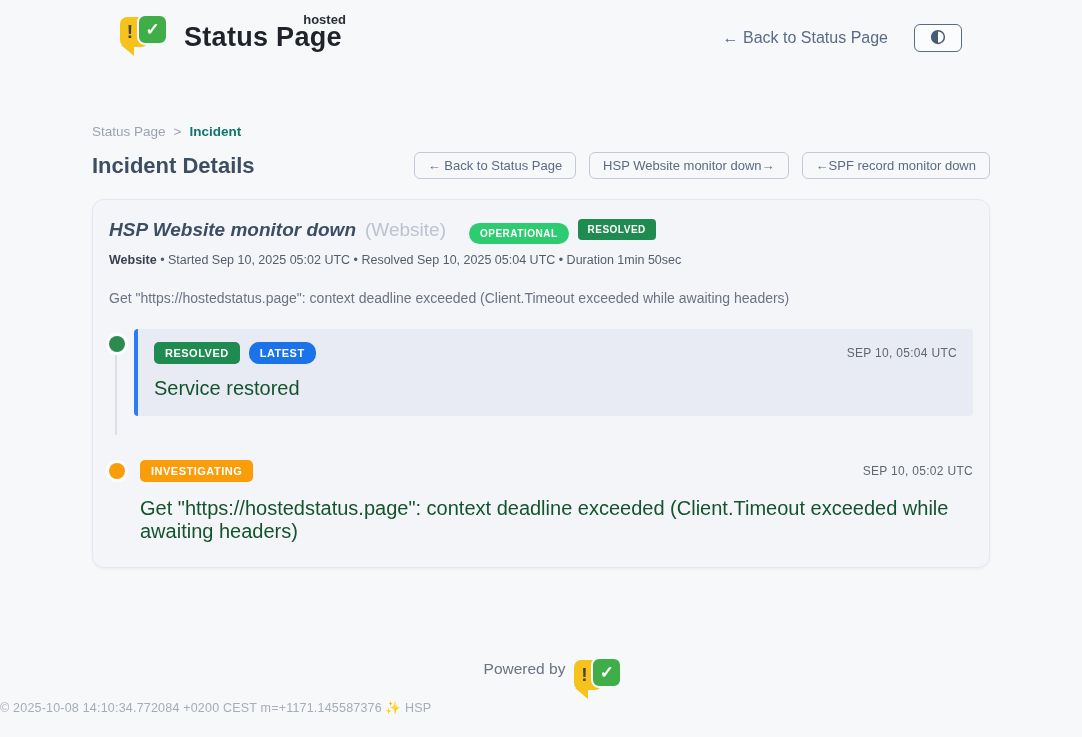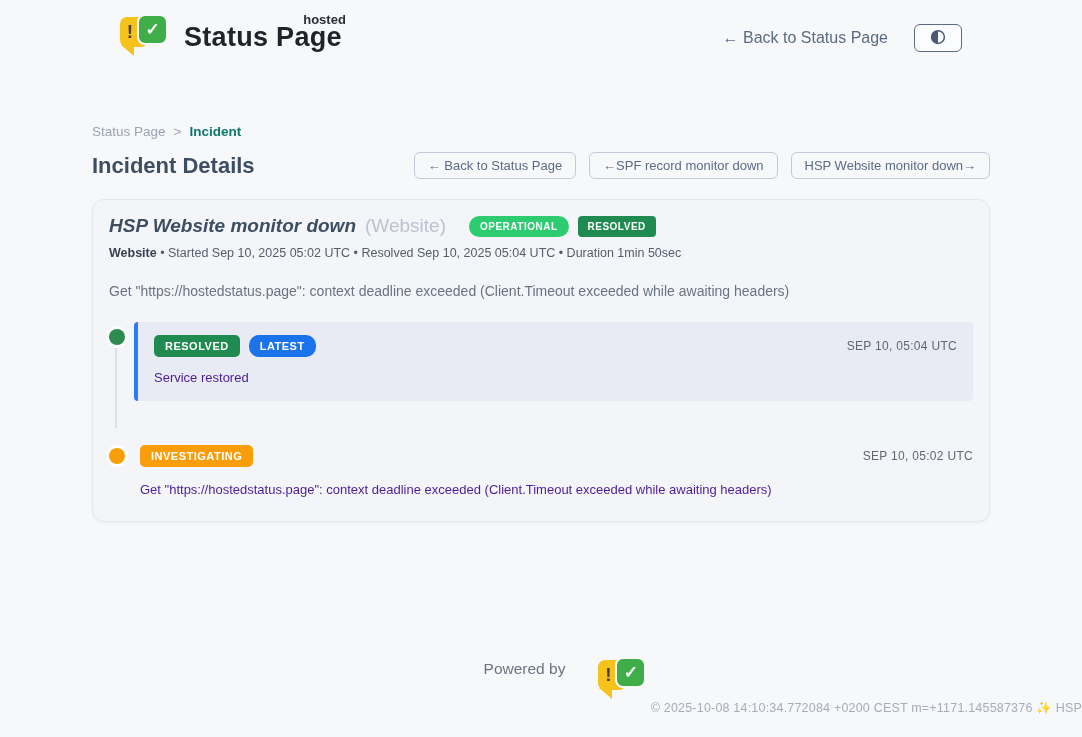--- a/index.html
+++ b/index.html
@@ -55,21 +55,21 @@
 
   
   .card {
     margin-top: 20px; background: #f4f5f9; border: 1px solid #e6e8f0; border-radius: 12px;
     padding: 15px 16px 24px; box-shadow: 0 1px 3px rgba(25,35,60,0.06);
   }
   .card-title-row { display: flex; align-items: center; gap: 9px; }
   .incident-title { font-size: 19px; font-weight: 700; color: #3d4e63; font-style: italic; }
   .incident-subtitle { font-size: 19px; font-weight: 500; color: #bcc3cf; }
   .badge { display: inline-block; color: #fff; font-weight: 700; letter-spacing: 0.5px; }
-  .pill-operational { background: #2ecc71; font-size: 10px; padding: 5px 11px; border-radius: 999px; margin-left: 14px; }
+  .pill-operational { background: #2ecc71; font-size: 10px; padding: 5px 11px; border-radius: 999px; margin-left: 14px; margin-top: 8px; }
   .badge-resolved-sm { background: #1f8b50; font-size: 10px; padding: 5px 10px; border-radius: 4px; }
   .meta-line { margin-top: 9px; font-size: 12.5px; color: #545d6a; }
   .meta-service { font-weight: 700; color: #39424f; }
   .incident-desc { margin-top: 23px; font-size: 14px; color: #6a7380; }
 
   
   .timeline { margin-top: 23px; position: relative; }
   .timeline-line { position: absolute; left: 6px; top: 14px; width: 2px; height: 92px; background: #dcdfe6; }
   .tl-entry { display: flex; position: relative; }
   .tl-entry + .tl-entry { margin-top: 44px; }
@@ -79,25 +79,25 @@
   .dot-orange { background: #f99d0b; margin-top: 3px; }
   .tl-content { flex: 1; }
   .tl-highlight { background: #e8ebf3; border-left: 4px solid #2b7cf7; border-radius: 4px; padding: 13px 16px 16px; }
   .tl-plain { padding-left: 6px; }
   .tl-head { display: flex; align-items: center; gap: 9px; }
   .tl-badge { font-size: 11px; padding: 5px 11px; border-radius: 5px; }
   .badge-resolved { background: #1f8b50; }
   .badge-latest { background: #1a73e8; border-radius: 10px; }
   .badge-investigating { background: #f99d0b; }
   .tl-time { margin-left: auto; font-size: 12px; color: #5f6771; font-weight: 500; letter-spacing: 0.3px; }
-  .tl-msg { margin-top: 13px; font-size: 13px; color: #4c1d95; }
+  .tl-msg { margin-top: 13px; font-size: 20px; color: #14532d; }
   .tl-plain .tl-msg { margin-top: 15px; }
 
   
-  .footer { margin-top: auto; padding-bottom: 22px; text-align: right; }
+  .footer { margin-top: auto; padding-bottom: 22px; text-align: left; }
   .powered-row { display: flex; align-items: center; justify-content: center; gap: 9px; font-size: 15.5px; color: #6a7380; }
   .mini-logo { position: relative; width: 24px; height: 23px; }
   .mini-logo .logo-icon { transform: scale(0.48); transform-origin: top left; }
   .mini-logo .logo-green { border-color: #f7f8fa; }
   .copyright { margin-top: 20px; font-size: 12.5px; color: #a6adb8; letter-spacing: 0.2px; }
 </style>
 </head>
 <body>
 
 <div class="page">
@@ -135,22 +135,22 @@
     <div class="breadcrumb">
       <span>Status Page</span>
       <span>&gt;</span>
       <span class="crumb-current">Incident</span>
     </div>
 
     <div class="title-row">
       <h1 class="page-title">Incident Details</h1>
       <div class="nav-buttons">
         <button class="nav-btn">← Back to Status Page</button>
+        <button class="nav-btn">HSP Website monitor down→</button>
         <button class="nav-btn">←SPF record monitor down</button>
-        <button class="nav-btn">HSP Website monitor down→</button>
       </div>
     </div>
 
     <div class="card">
       <div class="card-title-row">
         <span class="incident-title">HSP Website monitor down</span>
         <span class="incident-subtitle">(Website)</span>
         <span class="badge pill-operational">OPERATIONAL</span>
         <span class="badge badge-resolved-sm">RESOLVED</span>
       </div>

